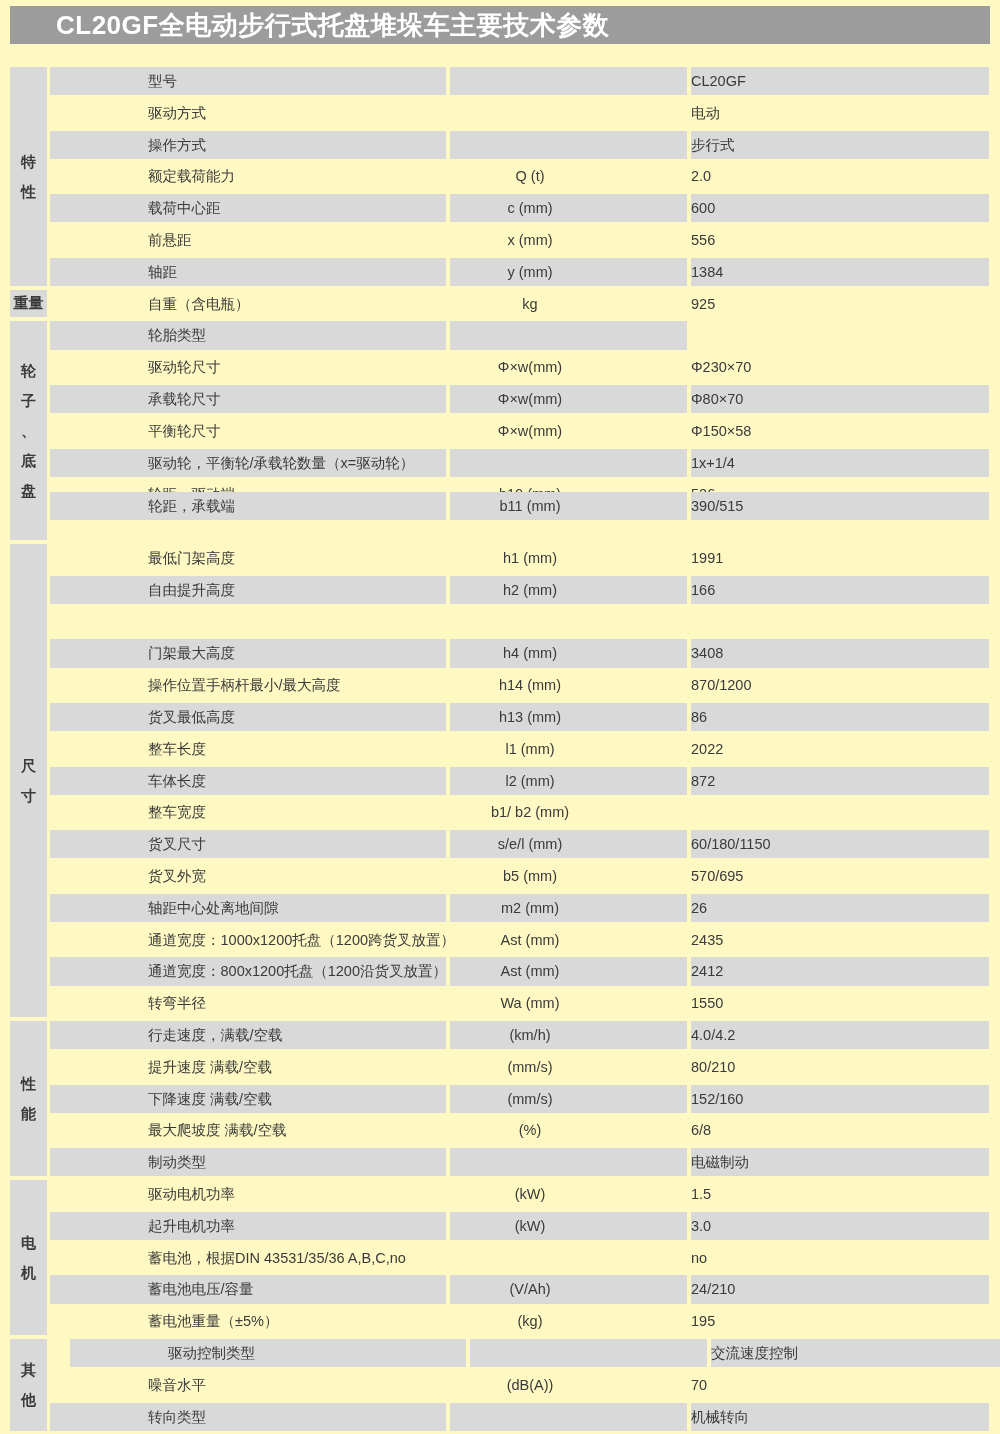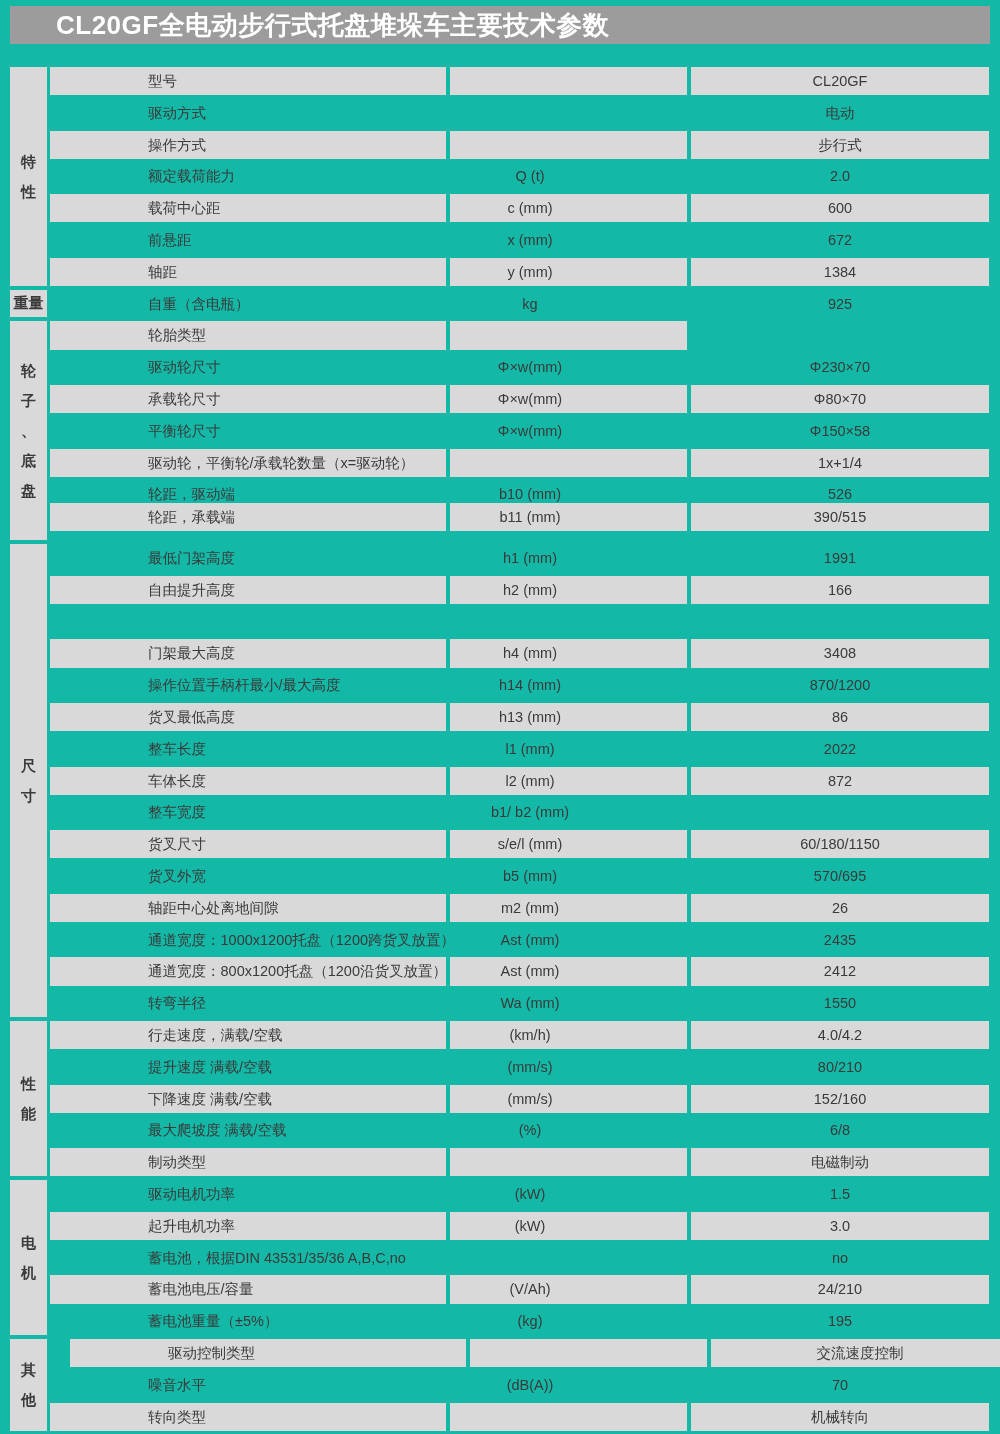--- a/index.html
+++ b/index.html
@@ -8,21 +8,21 @@
     width: 1000px;
     height: 1434px;
     background: #ffffff;
     overflow: hidden;
     font-family: "Liberation Sans", "DejaVu Sans", sans-serif;
   }
   .page {
     position: relative;
     width: 1000px;
     height: 1434px;
-    background: #14b8a6;
+    background: #fef9c3;
   }
   .header-bar {
     position: absolute;
     left: 10px;
     top: 6px;
     width: 980px;
     height: 38px;
     background: #9c9c9c;
   }
   .header-bar .title {
@@ -85,21 +85,20 @@
   }
   .cell.unit {
     left: 400px;
     width: 237px;
     text-align: center;
     padding-right: 77px;
   }
   .cell.value {
     left: 641px;
     width: 298px;
-    text-align: center;
   }
 </style>
 </head>
 <body>
 
 <div class="page">
   <div class="header-bar">
     <span class="title">CL20GF全电动步行式托盘堆垛车主要技术参数</span>
   </div>
   <div class="spec-table">
@@ -128,21 +127,21 @@
     <div class="cell value">2.0</div>
   </div>
       <div class="row shaded" style="top: 127.2px;">
     <div class="cell param">载荷中心距</div>
     <div class="cell unit">c (mm)</div>
     <div class="cell value">600</div>
   </div>
       <div class="row" style="top: 159px;">
     <div class="cell param">前悬距</div>
     <div class="cell unit">x (mm)</div>
-    <div class="cell value">672</div>
+    <div class="cell value">556</div>
   </div>
       <div class="row shaded" style="top: 190.8px;">
     <div class="cell param">轴距</div>
     <div class="cell unit">y (mm)</div>
     <div class="cell value">1384</div>
   </div>
       <div class="group" style="top: 222.6px; height: 27px;">
     <span class="group-label">重量</span>
   </div>
       <div class="row" style="top: 222.6px;">
@@ -179,21 +178,21 @@
       <div class="row shaded" style="top: 381.6px;">
     <div class="cell param">驱动轮，平衡轮/承载轮数量（x=驱动轮）</div>
     <div class="cell unit"></div>
     <div class="cell value">1x+1/4</div>
   </div>
       <div class="row" style="top: 413.4px;">
     <div class="cell param">轮距，驱动端</div>
     <div class="cell unit">b10 (mm)</div>
     <div class="cell value">526</div>
   </div>
-      <div class="row shaded" style="top: 436px;">
+      <div class="row shaded" style="top: 425px;">
     <div class="cell param">轮距，承载端</div>
     <div class="cell unit">b11 (mm)</div>
     <div class="cell value">390/515</div>
   </div>
       <div class="group" style="top: 477px; height: 473.4px;">
     <span class="group-label vertical">尺
 寸</span>
   </div>
       <div class="row" style="top: 477px;">
     <div class="cell param">最低门架高度</div>

